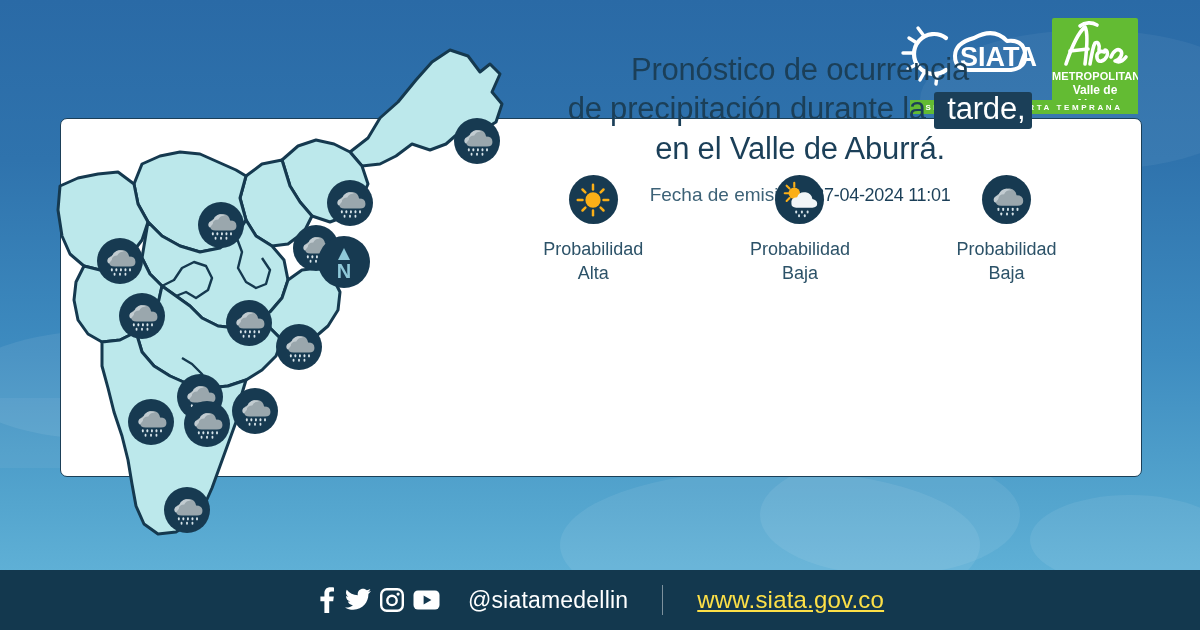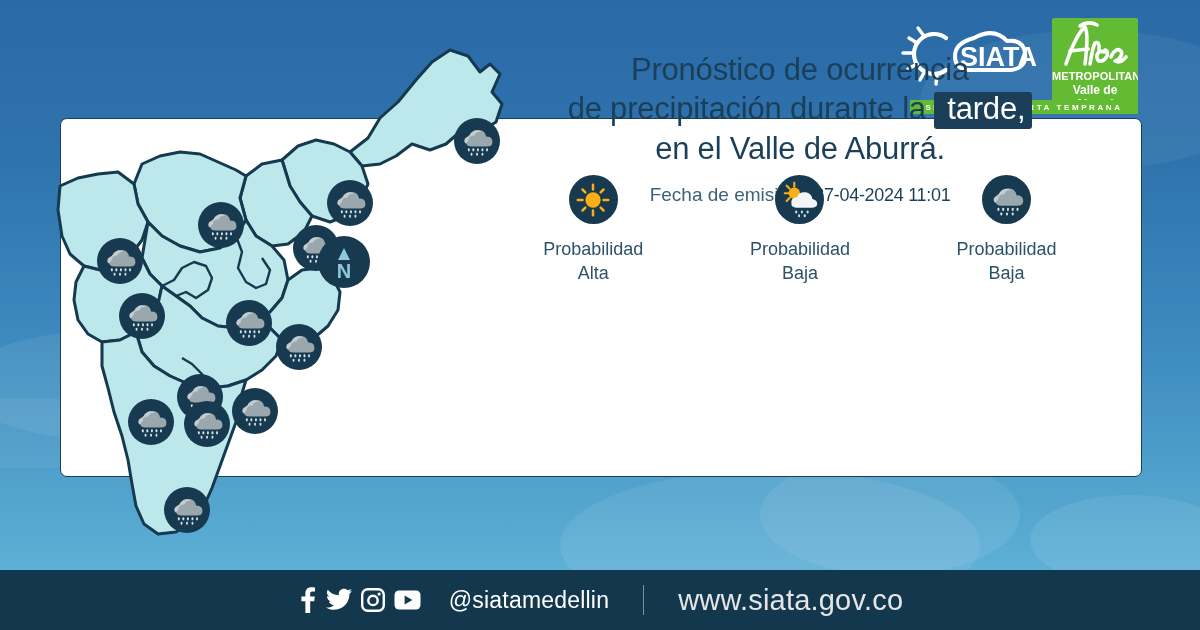--- a/index.html
+++ b/index.html
@@ -27,21 +27,21 @@
   
   .footer{
     position:absolute;left:0;top:570px;width:1200px;height:60px;
     background:#13384e;display:flex;align-items:center;justify-content:center;
   }
   .footer-inner{display:flex;align-items:center;gap:8px;}
   .social{display:flex;align-items:center;gap:9px;margin-right:20px;}
   .social svg{display:block;}
   .handle{color:#ffffff;font-size:23px;letter-spacing:.2px;}
   .divider{width:1px;height:30px;background:rgba(255,255,255,.45);margin:0 26px;}
-  .siteurl{color:#e5e5e5;font-size:29px;letter-spacing:.2px;}
+  .siteurl{color:#fde047;font-size:24px;letter-spacing:.2px;text-decoration:underline;}
 
   
   .logos{position:absolute;left:900px;top:18px;width:290px;height:95px;}
   .siata-logo{position:absolute;left:0;top:4px;width:140px;height:72px;}
   .area-logo{position:absolute;left:152px;top:0;width:86px;height:86px;background:#63bb33;
              border-radius:2px;overflow:hidden;}
   .area-script{position:absolute;left:0;top:2px;width:86px;height:52px;}
   .area-t1{position:absolute;left:0;top:52px;width:86px;text-align:center;color:#fff;
            font-size:11px;font-weight:bold;letter-spacing:.1px;}
   .area-t2{position:absolute;left:0;top:65px;width:86px;text-align:center;color:#fff;

